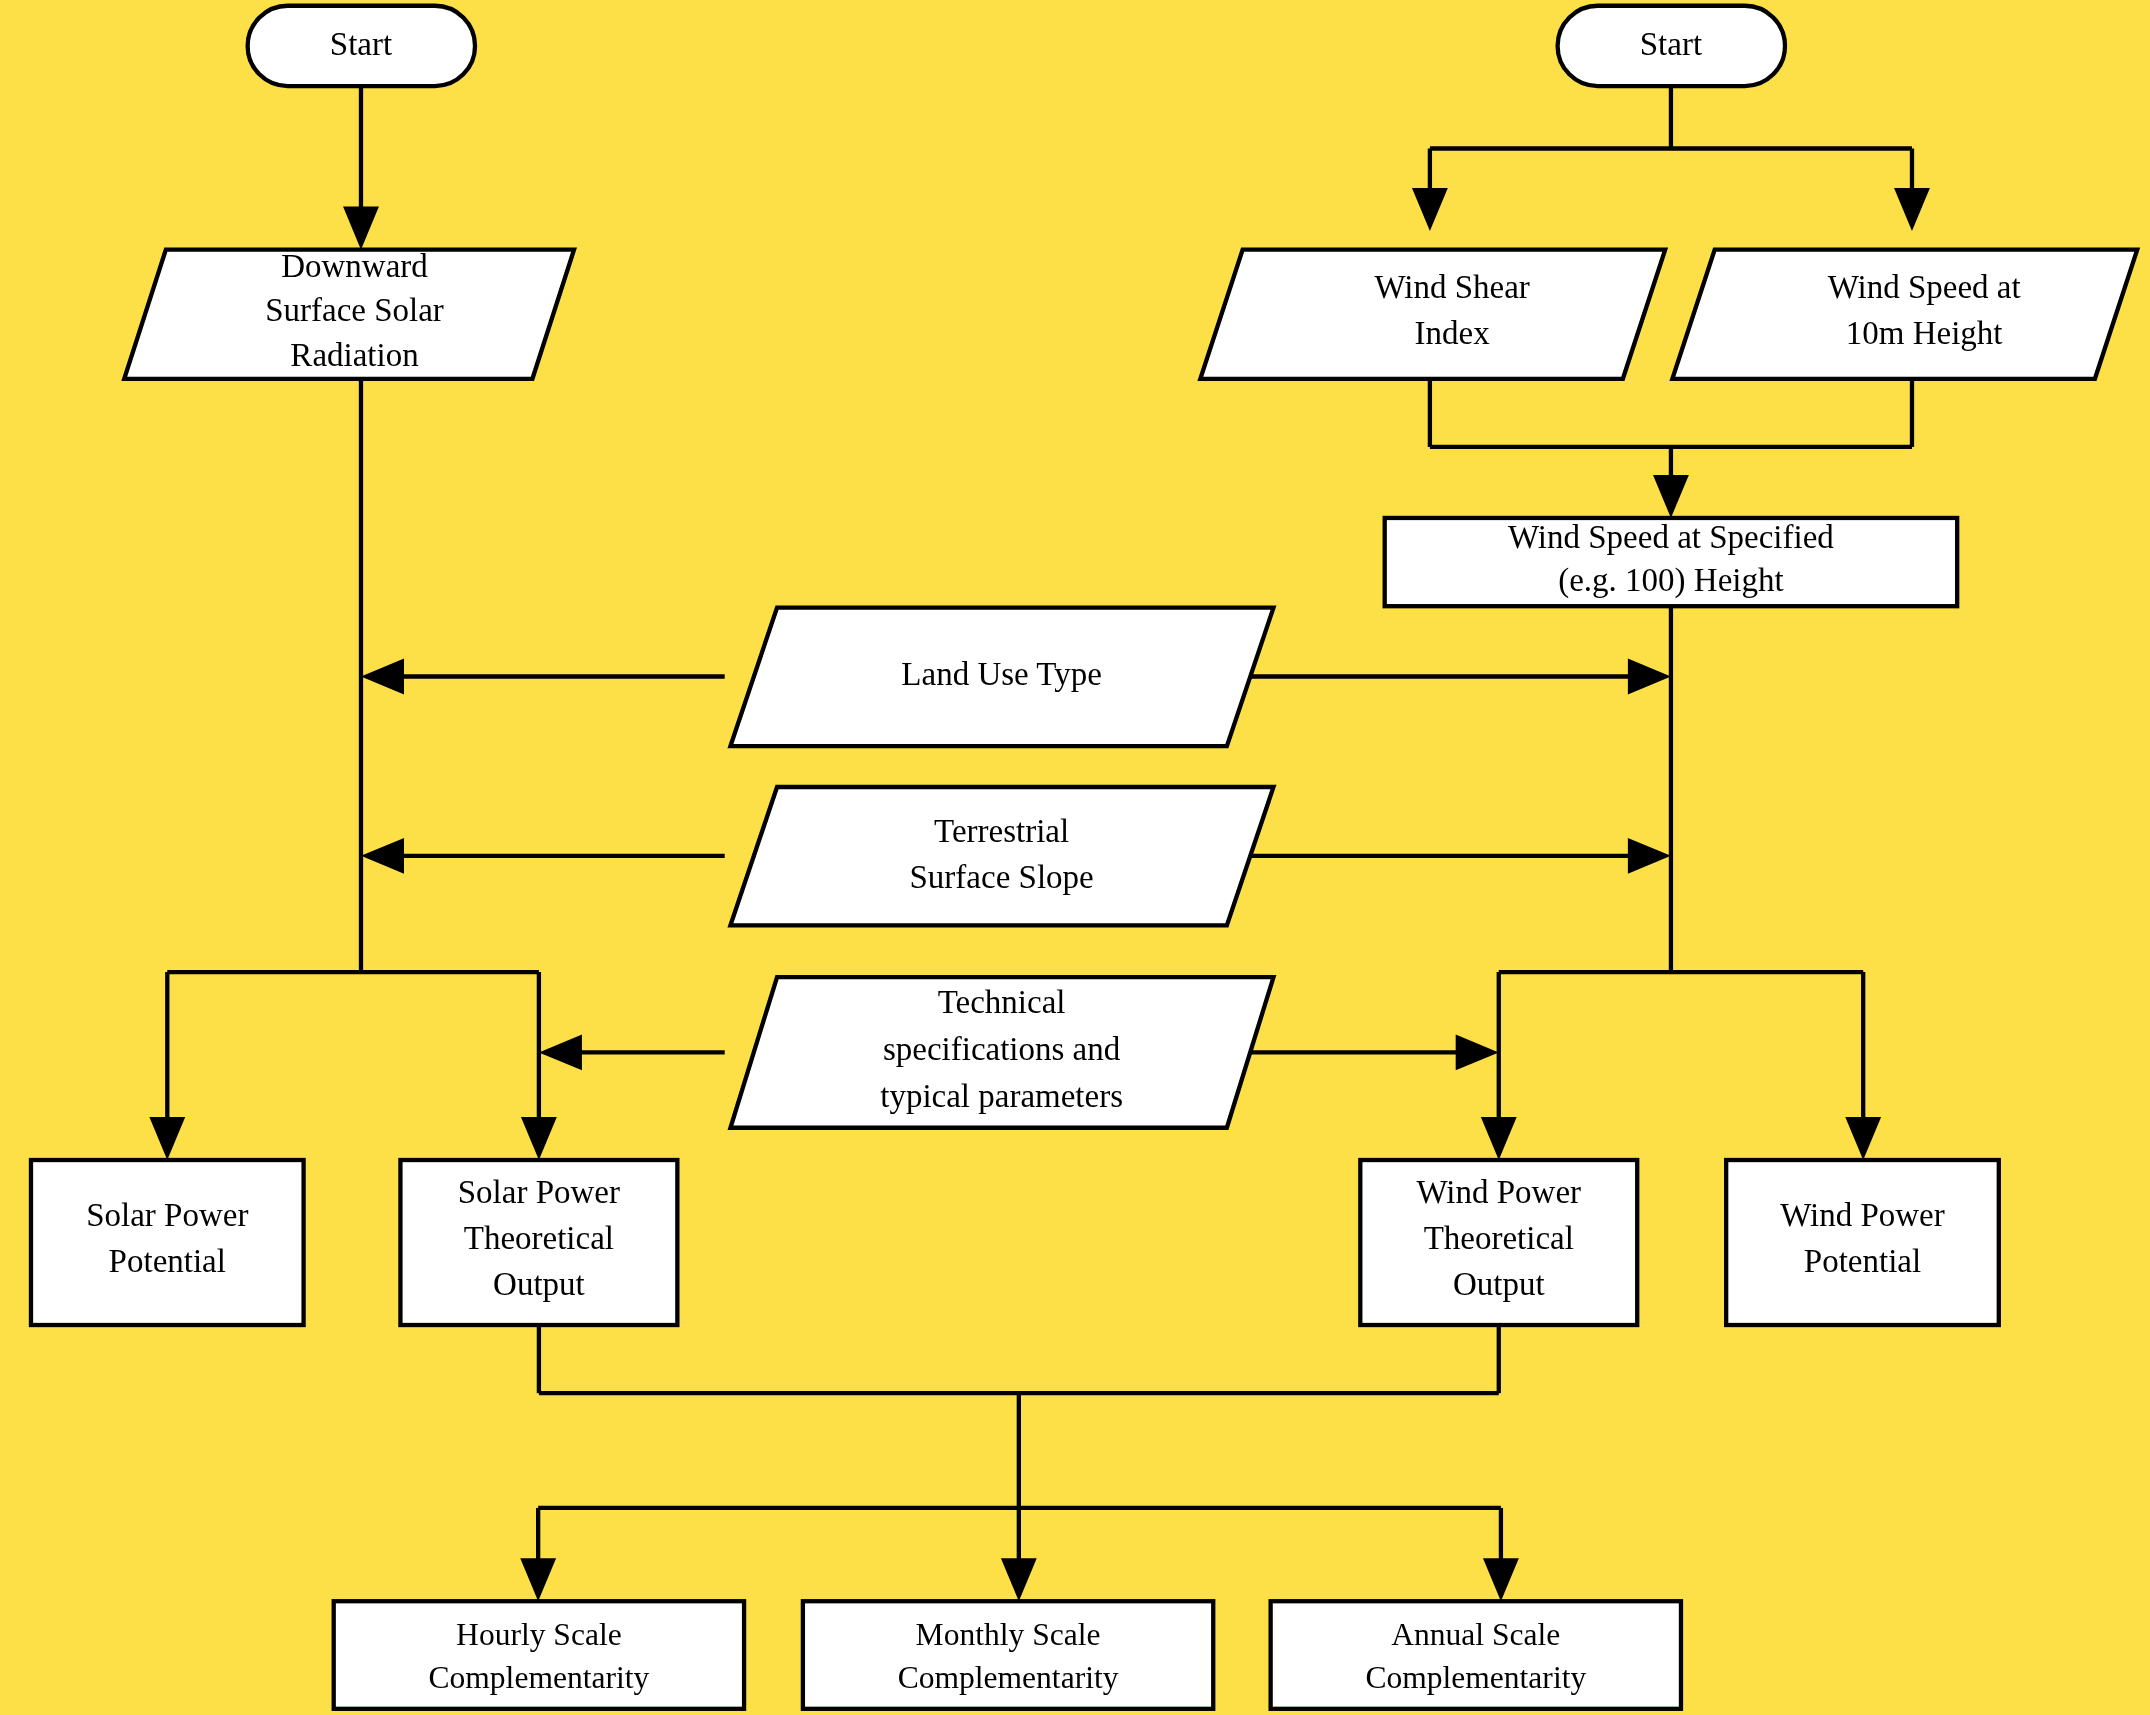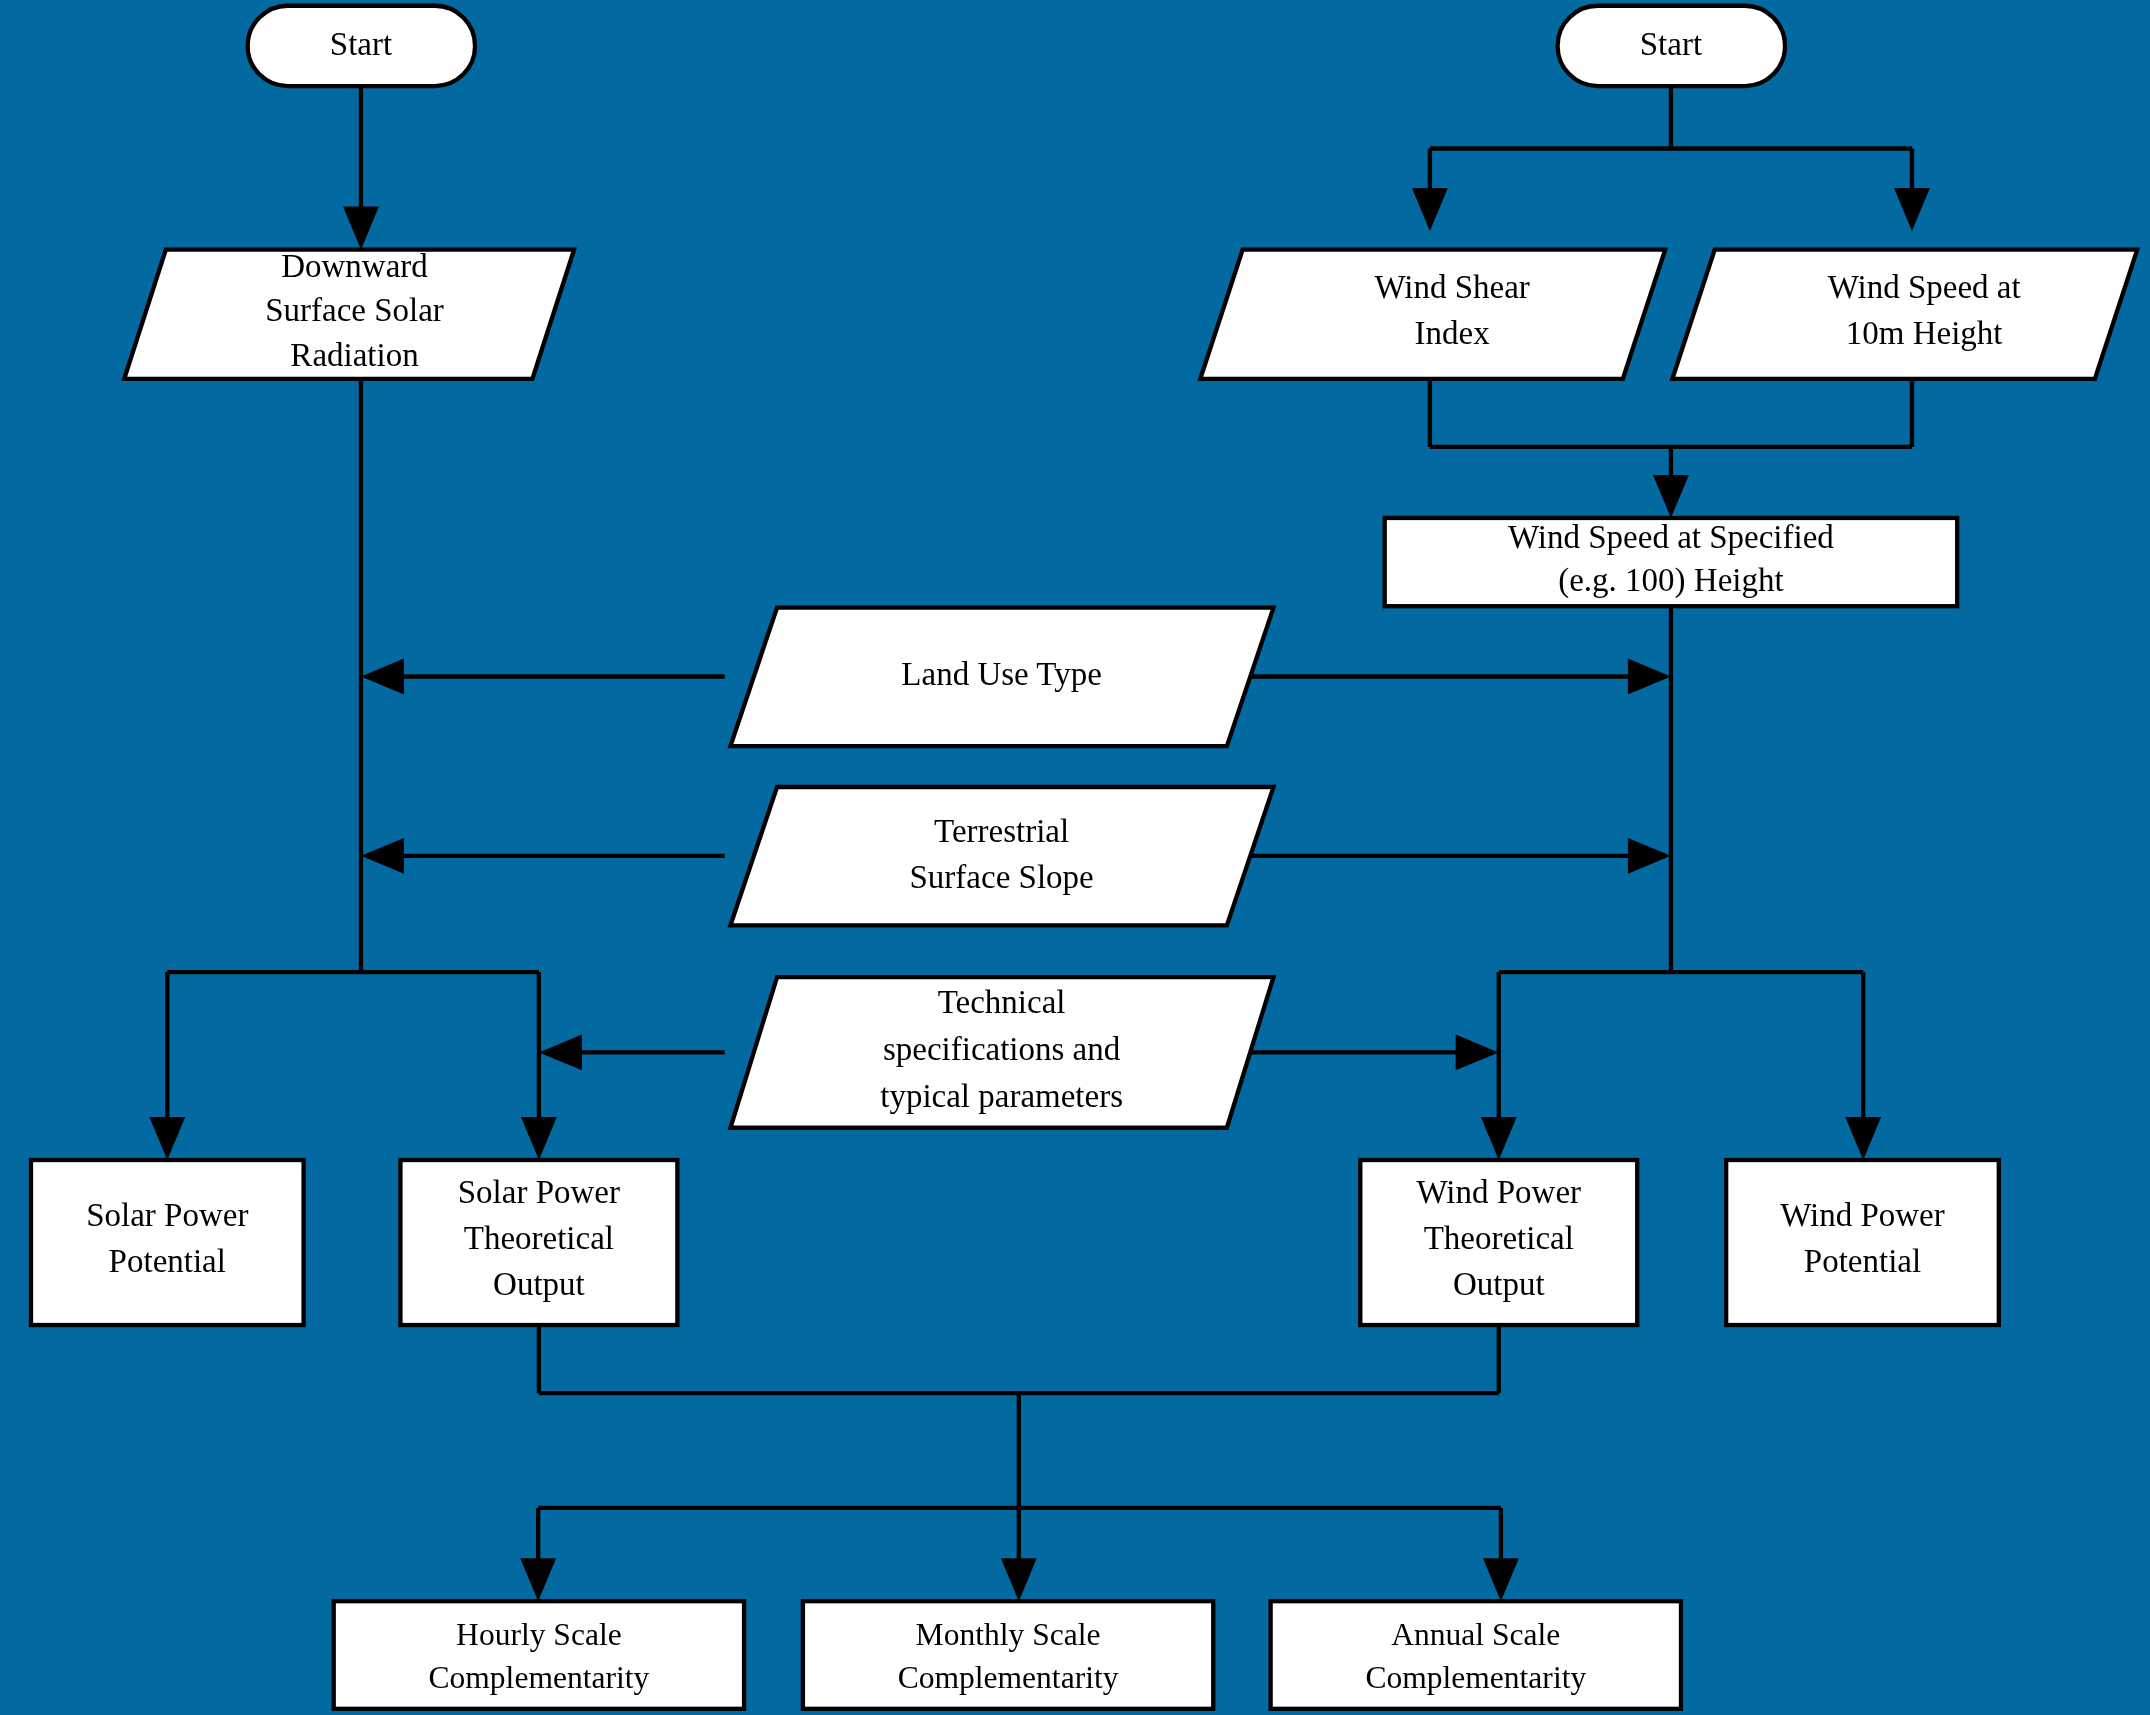--- a/index.html
+++ b/index.html
@@ -4,21 +4,21 @@
 <style>
   html, body {
     margin: 0;
     padding: 0;
     background: #ffffff;
   }
   #flow-root {
     width: 2151px;
     height: 1716px;
     position: relative;
-    background: #0369a1;
+    background: #fde047;
     font-family: "Liberation Serif", "DejaVu Serif", serif;
   }
   svg.flow {
     display: block;
     width: 2151px;
     height: 1716px;
   }
   .shape-stroke {
     fill: #ffffff;
     stroke: #000000;

